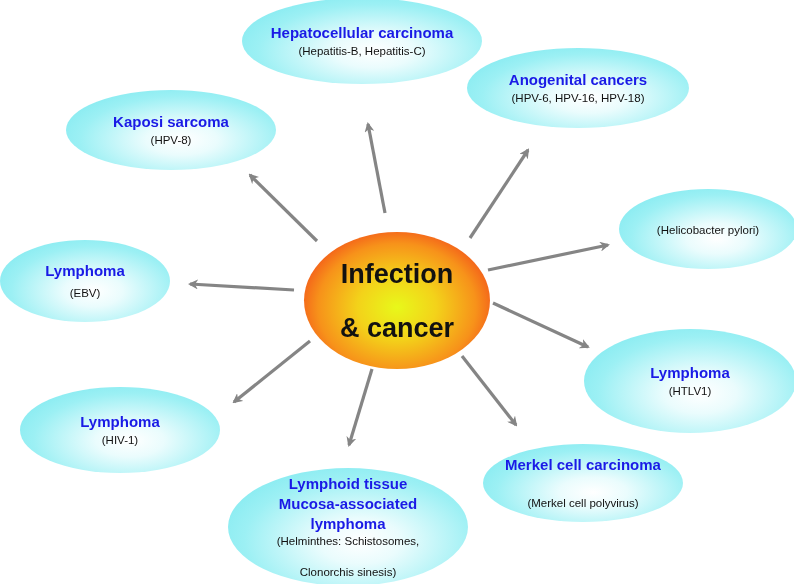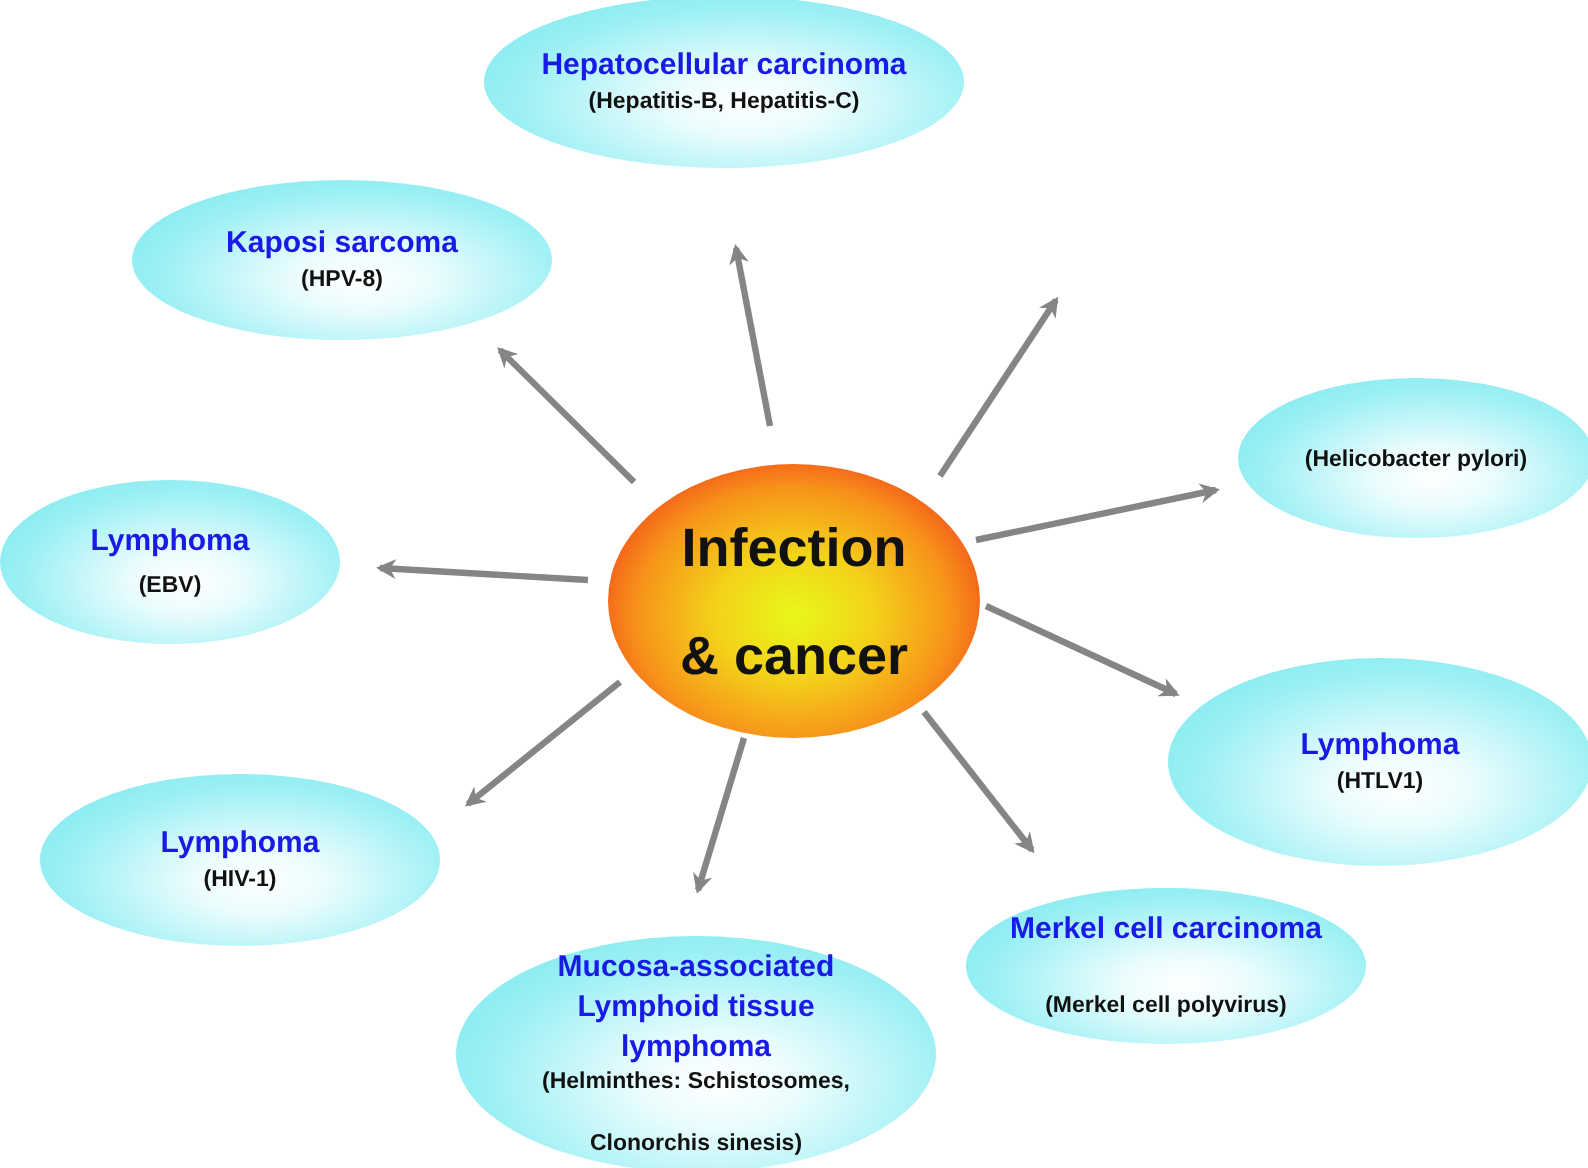--- a/index.html
+++ b/index.html
@@ -4,21 +4,21 @@
   <style>
     html, body { margin: 0; padding: 0; background: #ffffff; }
     body { width: 794px; height: 584px; position: relative; overflow: hidden;
            font-family: "Liberation Sans", sans-serif; }
     #diagram { position: absolute; left: 0; top: 0; width: 794px; height: 584px; }
     .node { position: absolute; display: flex; flex-direction: column;
             align-items: center; justify-content: center; text-align: center;
             border-radius: 50%;
             background: radial-gradient(ellipse at 55% 62%, #ffffff 0%, #eafcfd 22%, #9cf0f4 62%, #72e6ee 100%); }
     .node .title { color: #1a1ae6; font-weight: bold; font-size: 15px; line-height: 19px; }
-    .node .sub { color: #111111; font-weight: bold; font-size: 11.5px; line-height: 15px; margin-top: 2px; }
+    .node .sub { color: #111111; font-weight: normal; font-size: 11.5px; line-height: 15px; margin-top: 2px; }
     .center { position: absolute; left: 304px; top: 232px; width: 186px; height: 137px; border-radius: 50%;
               background: radial-gradient(ellipse at 50% 55%, #e8f81a 0%, #f3d21a 30%, #f7921a 60%, #f2461a 82%, #ff1a0a 100%);
               display: flex; flex-direction: column; align-items: center; justify-content: center; gap: 16px; }
     .center .line { font-weight: bold; font-size: 27px; line-height: 38px; color: #111111; }
     svg.arrows { position: absolute; left: 0; top: 0; }
   </style>
 </head>
 <body>
 
 <div id="diagram">
@@ -45,20 +45,24 @@
   <div class="center">
     <div class="line">Infection</div>
     <div class="line">&amp; cancer</div>
   </div>
 
   <div class="node" style="left:242px; top:-2px; width:240px; height:86px;">
     <div class="title">Hepatocellular carcinoma</div>
     <div class="sub">(Hepatitis-B, Hepatitis-C)</div>
   </div>
 
+  <div class="node" style="left:467px; top:48px; width:222px; height:80px;">
+    <div class="title">Anogenital cancers</div>
+    <div class="sub">(HPV-6, HPV-16, HPV-18)</div>
+  </div>
 
   <div class="node" style="left:66px; top:90px; width:210px; height:80px;justify-content:center;">
     <div class="title">Kaposi sarcoma</div>
     <div class="sub">(HPV-8)</div>
   </div>
 
   <div class="node" style="left:619px; top:189px; width:178px; height:80px;">
     <div class="sub">(Helicobacter pylori)</div>
   </div>
 
@@ -76,20 +80,20 @@
     <div class="title">Lymphoma</div>
     <div class="sub">(HIV-1)</div>
   </div>
 
   <div class="node" style="left:483px; top:444px; width:200px; height:78px;">
     <div class="title">Merkel cell carcinoma</div>
     <div class="sub" style="margin-top:22px;">(Merkel cell polyvirus)</div>
   </div>
 
   <div class="node" style="left:228px; top:468px; width:240px; height:118px;">
+    <div class="title" style="line-height:20px;">Lymphoid tissue</div>
     <div class="title" style="line-height:20px;">Mucosa-associated</div>
-    <div class="title" style="line-height:20px;">Lymphoid tissue</div>
     <div class="title" style="line-height:20px;">lymphoma</div>
     <div class="sub" style="margin-top:0;">(Helminthes: Schistosomes,</div>
     <div class="sub" style="margin-top:16px;">Clonorchis sinesis)</div>
   </div>
 
 </div>
 
 </body></html>

